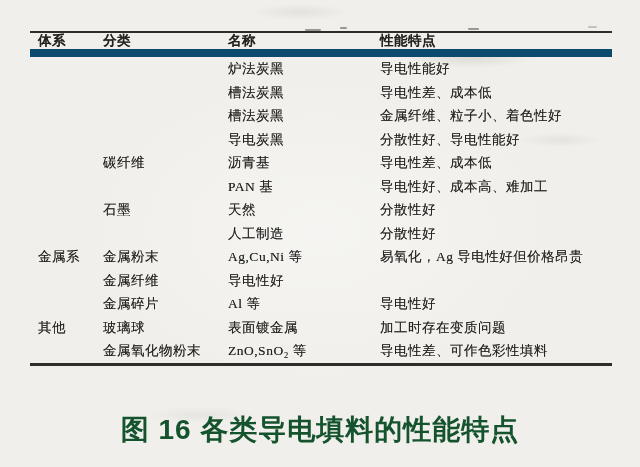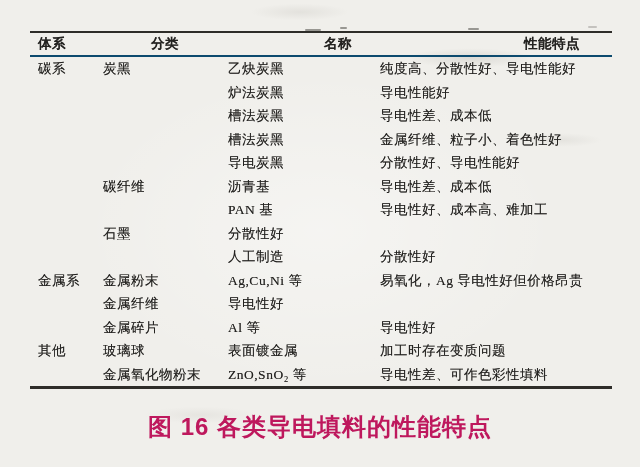--- a/index.html
+++ b/index.html
@@ -25,40 +25,39 @@
   .trow{
     display:grid;
     grid-template-columns:65px 125px 152px 1fr;
     height:23.5px;
     align-items:center;
     padding-left:8px;
     box-sizing:border-box;
   }
   .trow.head{
     height:24px;
-    border-bottom:2px solid #0c4a6e;
+    border-bottom:8px solid #0c4a6e;
     font-weight:600;
-    gap:48px;
   }
   .cell{
     font-size:13.5px;
     letter-spacing:.5px;
     white-space:nowrap;
     line-height:1;
     color:#232220;
     text-shadow:0 0 .6px rgba(40,38,34,.55);
   }
   .caption{
     position:absolute; top:411px; left:0; width:640px;
     text-align:center;
     font-family:"Liberation Sans","DejaVu Sans",sans-serif;
     font-weight:600;
-    font-size:24px;
+    font-size:28px;
     letter-spacing:1px;
-    color:#be185d;
+    color:#14532d;
   }
   .speck{position:absolute;background:rgba(80,78,72,.55);border-radius:1px;}
   .speck.s1{left:305px;top:29px;width:16px;height:2px;}
   .speck.s2{left:340px;top:27px;width:7px;height:2px;}
   .speck.s3{left:468px;top:28px;width:11px;height:2px;}
   .speck.s4{left:588px;top:26px;width:9px;height:2px;opacity:.5;}
 </style>
 </head>
 <body>
 
@@ -68,26 +67,20 @@
 <div class="speck s4"></div>
 
 <div class="scan-table">
   <div class="trow head">
     <div class="cell">体系</div>
     <div class="cell">分类</div>
     <div class="cell">名称</div>
     <div class="cell">性能特点</div>
   </div>
 
-  <div class="trow">
-    <div class="cell">碳系</div>
-    <div class="cell">炭黑</div>
-    <div class="cell">乙炔炭黑</div>
-    <div class="cell">纯度高、分散性好、导电性能好</div>
-  </div>
   <div class="trow">
     <div class="cell"></div>
     <div class="cell"></div>
     <div class="cell">炉法炭黑</div>
     <div class="cell">导电性能好</div>
   </div>
   <div class="trow">
     <div class="cell"></div>
     <div class="cell"></div>
     <div class="cell">槽法炭黑</div>
@@ -113,20 +106,21 @@
   </div>
   <div class="trow">
     <div class="cell"></div>
     <div class="cell"></div>
     <div class="cell">PAN 基</div>
     <div class="cell">导电性好、成本高、难加工</div>
   </div>
   <div class="trow">
     <div class="cell"></div>
     <div class="cell">石墨</div>
+    <div class="cell">天然</div>
     <div class="cell">分散性好</div>
   </div>
   <div class="trow">
     <div class="cell"></div>
     <div class="cell"></div>
     <div class="cell">人工制造</div>
     <div class="cell">分散性好</div>
   </div>
   <div class="trow">
     <div class="cell">金属系</div>

